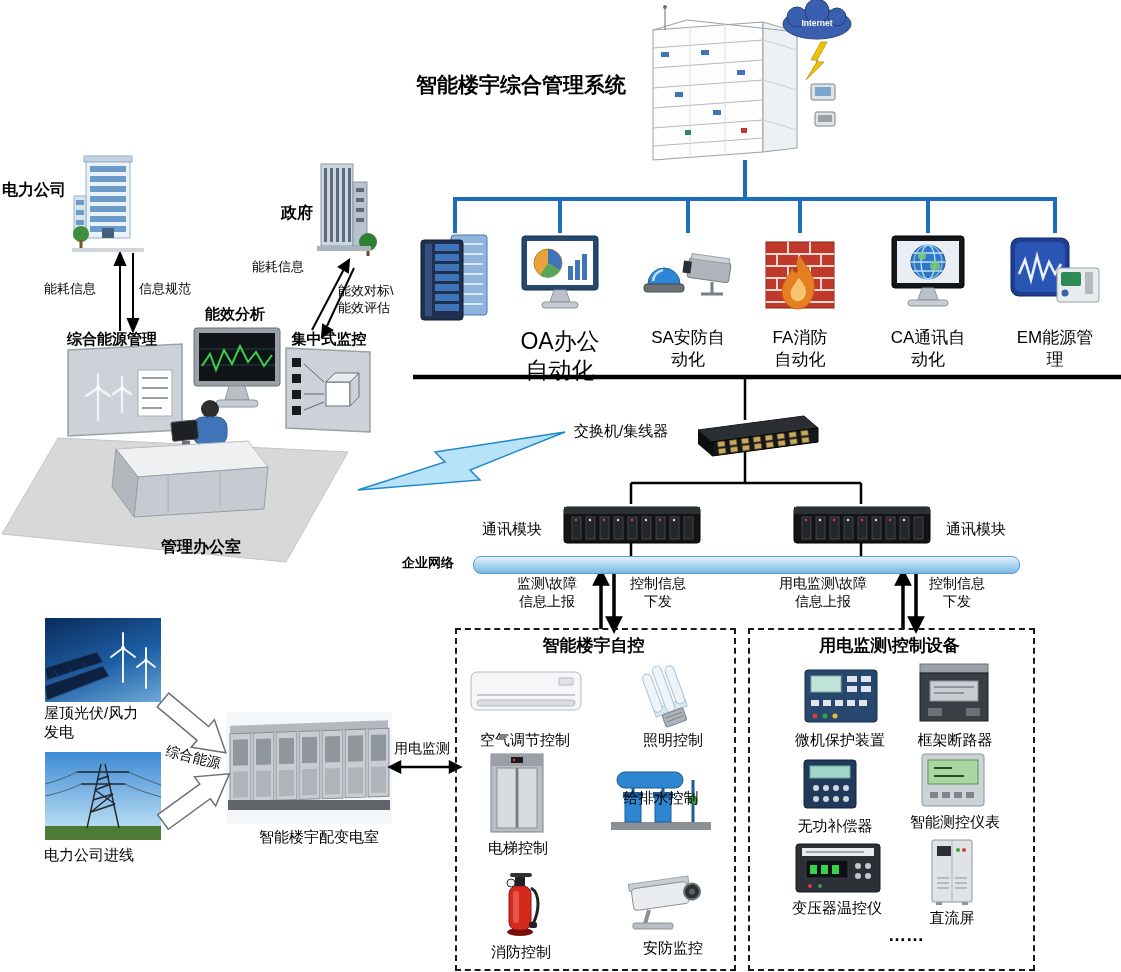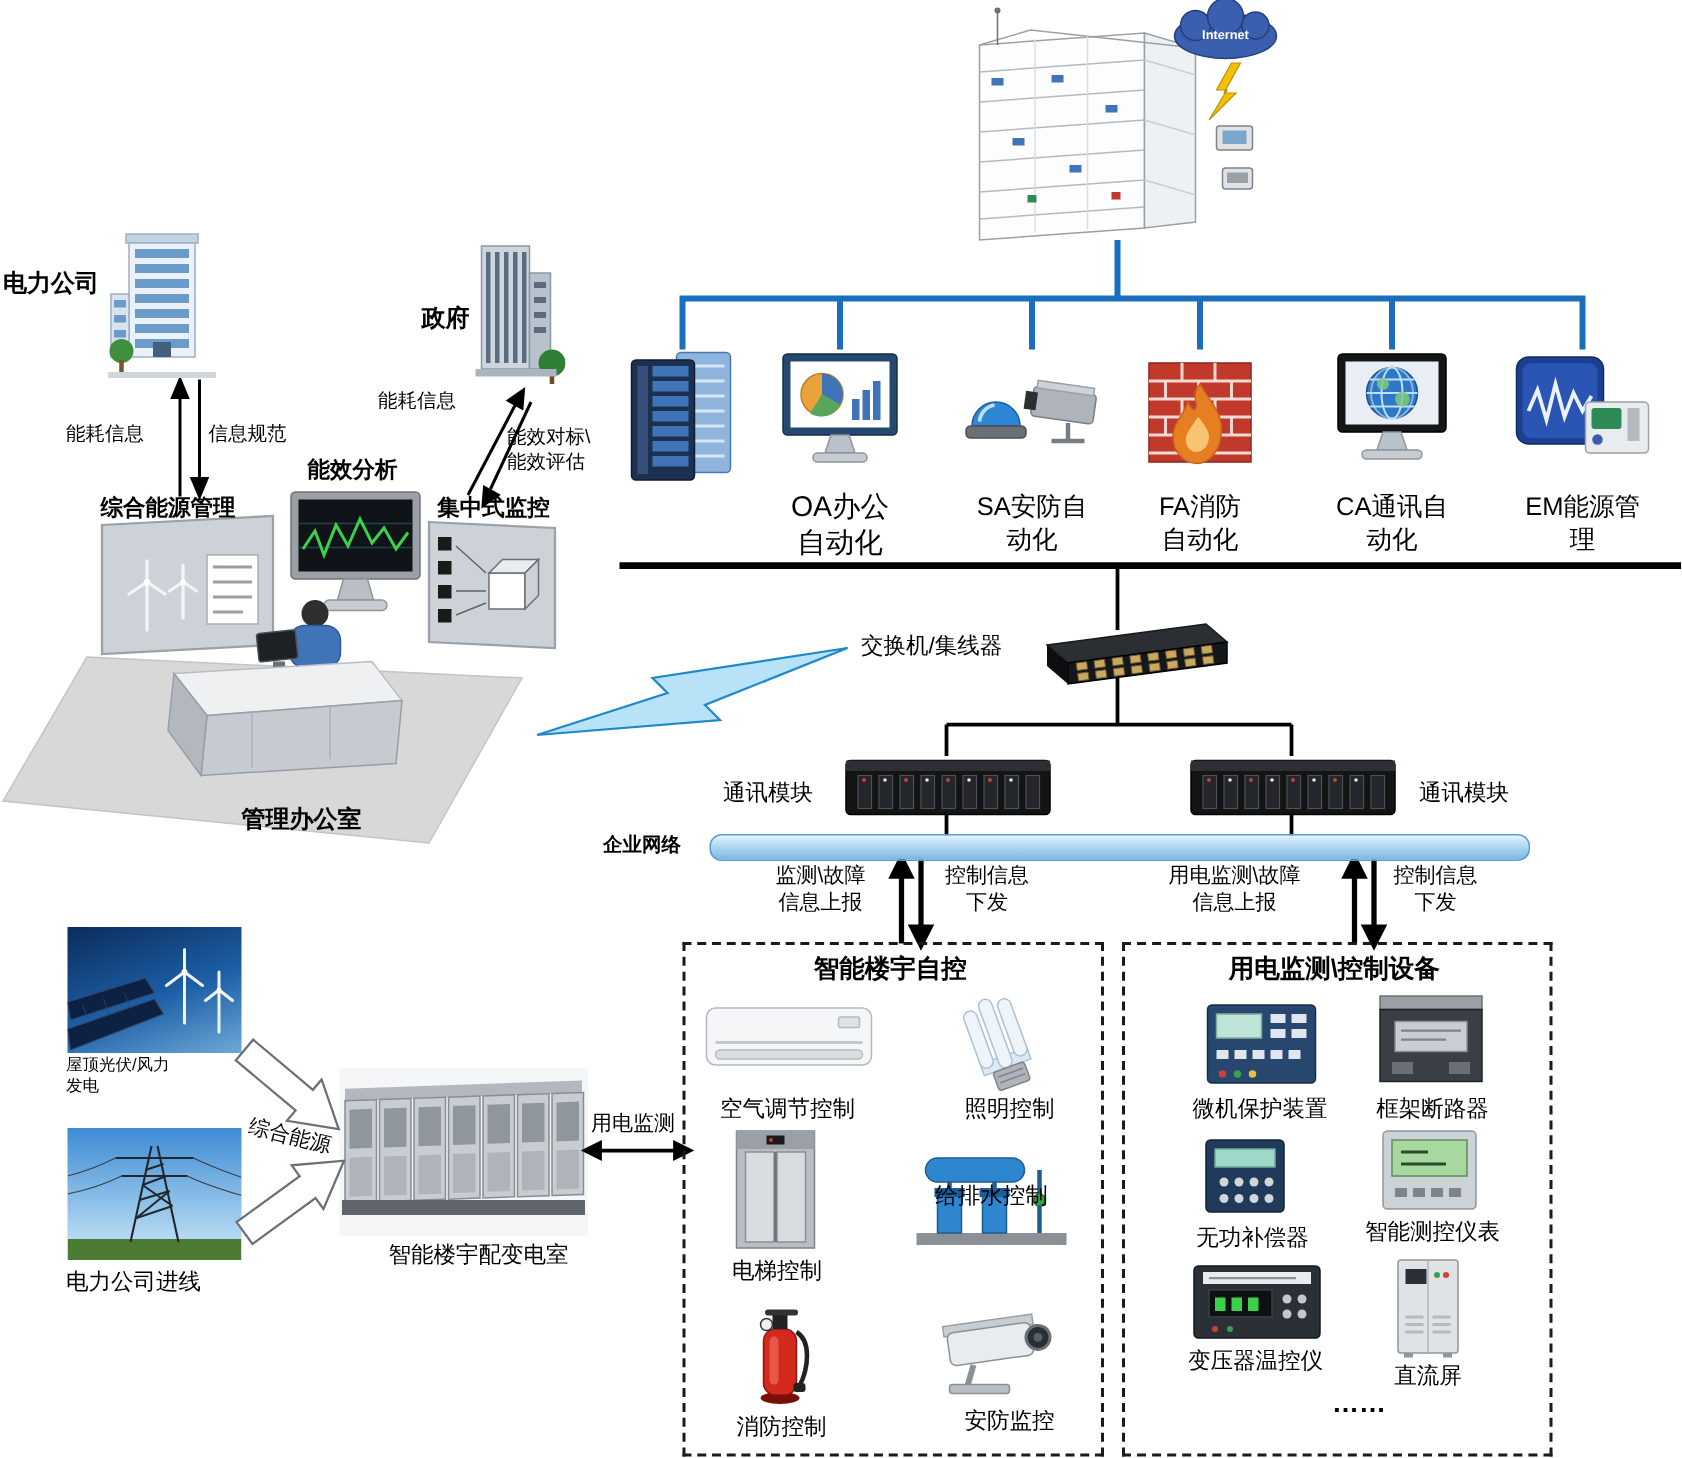--- a/index.html
+++ b/index.html
@@ -597,37 +597,38 @@
     <rect x="9" y="8" width="14" height="10" fill="#2b3036"></rect>
     <g stroke="#b5bac0" stroke-width="2">
         <path d="M9,40 H21 M9,45 H21 M9,50 H21 M27,40 H39 M27,45 H39 M27,50 H39"></path>
       </g>
     <circle cx="30" cy="12" r="2" fill="#3e9f4a"></circle>
       <circle cx="36" cy="12" r="2" fill="#d04038"></circle>
     <rect x="8" y="64" width="6" height="3" fill="#8f969c"></rect>
       <rect x="34" y="64" width="6" height="3" fill="#8f969c"></rect>
   </svg>
 
+  <div class="lbl b c" style="left:396px;top:72px;width:250px;font-size:21px;">智能楼宇综合管理系统</div>
   <div class="lbl b c" style="left:792px;top:18px;width:50px;font-size:8.5px;color:#fff;">Internet</div>
 
   <div class="lbl b" style="left:2px;top:180px;width:72px;font-size:16px;">电力公司</div>
   <div class="lbl" style="left:44px;top:281px;width:60px;font-size:13px;">能耗信息</div>
   <div class="lbl" style="left:139px;top:281px;width:60px;font-size:13px;">信息规范</div>
 
   <div class="lbl b" style="left:281px;top:203px;width:40px;font-size:16px;">政府</div>
   <div class="lbl" style="left:252px;top:259px;width:60px;font-size:13px;">能耗信息</div>
   <div class="lbl pre" style="left:338px;top:283px;width:96px;font-size:13px;">能效对标\
 能效评估</div>
 
   <div class="lbl b c" style="left:56px;top:329px;width:112px;font-size:15px;">综合能源管理</div>
   <div class="lbl b c" style="left:197px;top:304px;width:76px;font-size:15px;">能效分析</div>
   <div class="lbl b c" style="left:282px;top:329px;width:94px;font-size:15px;">集中式监控</div>
   <div class="lbl b c" style="left:146px;top:537px;width:110px;font-size:16px;">管理办公室</div>
 
-  <div class="lbl c pre" style="left:505px;top:327px;width:110px;font-size:19px;">OA办公
+  <div class="lbl c pre" style="left:505px;top:327px;width:110px;font-size:23px;">OA办公
 自动化</div>
   <div class="lbl c pre" style="left:633px;top:327px;width:110px;font-size:17px;">SA安防自
 动化</div>
   <div class="lbl c pre" style="left:745px;top:327px;width:110px;font-size:17px;">FA消防
 自动化</div>
   <div class="lbl c pre" style="left:873px;top:327px;width:110px;font-size:17px;">CA通讯自
 动化</div>
   <div class="lbl c pre" style="left:1000px;top:327px;width:110px;font-size:17px;">EM能源管
 理</div>
 
@@ -656,20 +657,20 @@
   <div class="lbl c" style="left:633px;top:938px;width:80px;font-size:15px;">安防监控</div>
 
   <div class="lbl c" style="left:780px;top:730px;width:120px;font-size:15px;">微机保护装置</div>
   <div class="lbl c" style="left:900px;top:730px;width:110px;font-size:15px;">框架断路器</div>
   <div class="lbl c" style="left:780px;top:816px;width:110px;font-size:15px;">无功补偿器</div>
   <div class="lbl c" style="left:896px;top:812px;width:118px;font-size:15px;">智能测控仪表</div>
   <div class="lbl c" style="left:778px;top:898px;width:118px;font-size:15px;">变压器温控仪</div>
   <div class="lbl c" style="left:916px;top:908px;width:72px;font-size:15px;">直流屏</div>
   <div class="lbl b c" style="left:876px;top:924px;width:60px;font-size:18px;">……</div>
 
-  <div class="lbl pre" style="left:44px;top:703px;width:116px;font-size:11px;">屋顶光伏/风力
+  <div class="lbl pre" style="left:44px;top:703px;width:116px;font-size:15px;">屋顶光伏/风力
 发电</div>
   <div class="lbl" style="left:44px;top:845px;width:110px;font-size:15px;">电力公司进线</div>
   <div class="lbl" style="left:166px;top:742px;width:72px;font-size:14px;transform:rotate(14deg);transform-origin:left center;">综合能源</div>
   <div class="lbl c" style="left:238px;top:827px;width:162px;font-size:15px;">智能楼宇配变电室</div>
   <div class="lbl" style="left:394px;top:740px;width:64px;font-size:14px;">用电监测</div>
 
 </div>
 
 </body></html>

